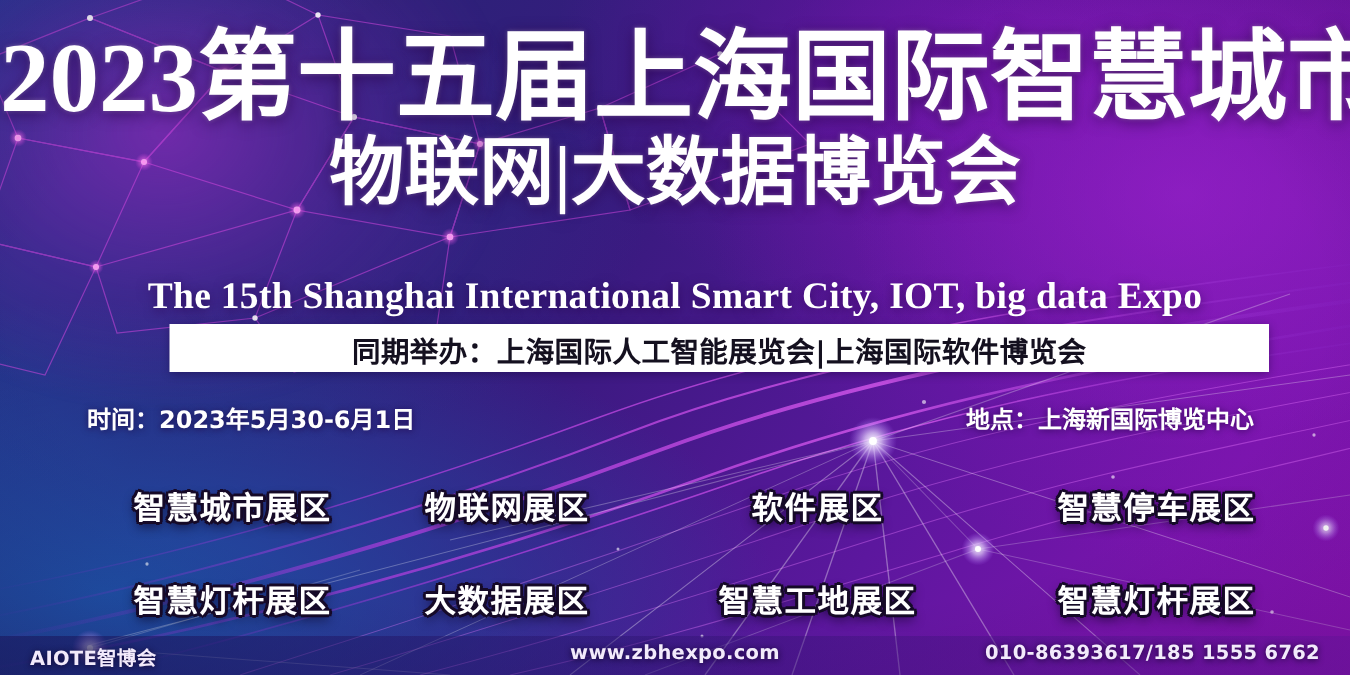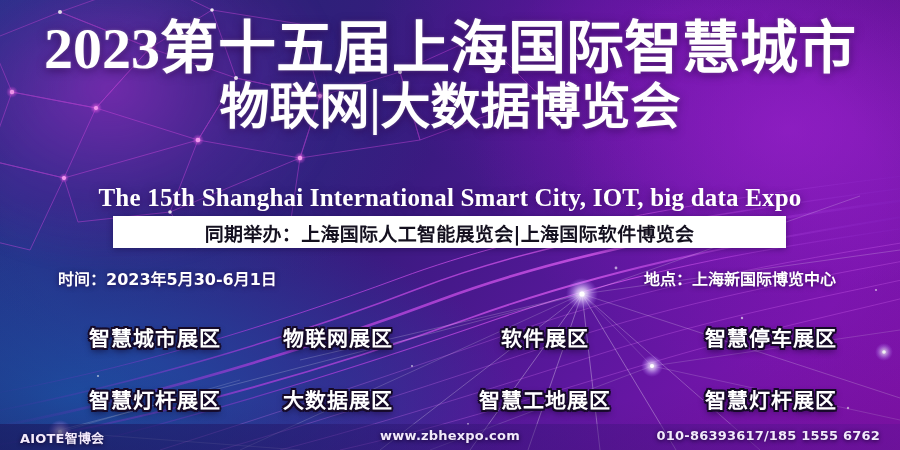--- a/index.html
+++ b/index.html
@@ -48,40 +48,40 @@
   }
   .title-line{
     color:#ffffff;
     font-family:"Liberation Serif","DejaVu Serif",serif;
     font-weight:700;
     letter-spacing:0px;
     line-height:1;
     text-shadow:0 2px 10px rgba(40,0,70,.70), 0 0 3px rgba(255,255,255,.35);
     white-space:nowrap;
   }
-  .title-line-1{font-size:58px;margin:0 0 4px 0;}
+  .title-line-1{font-size:66px;margin:0 0 4px 0;}
   .title-line-2{font-size:50px;margin:0;}
 
   .subtitle-en{
     position:absolute;left:0;right:0;top:160px;
     text-align:center;
     color:#ffffff;
     font-family:"Liberation Serif","DejaVu Serif",serif;
     font-weight:700;
     font-size:25px;
     letter-spacing:.2px;
     white-space:nowrap;
     text-shadow:0 2px 8px rgba(40,0,70,.65);
     margin-top:24px;
   }
 
   
   .co-host-bar{
     position:absolute;left:113px;top:216px;
-    width:673px;height:32px;
+    width:733px;height:32px;
     background:#ffffff;
     display:flex;align-items:center;justify-content:center;
     box-shadow:0 1px 6px rgba(20,0,50,.45);
   }
   .co-host-text{
     color:#14101f;
     font-family:"DejaVu Sans","Liberation Sans",sans-serif;
     font-weight:700;
     font-size:19px;
     letter-spacing:.3px;

